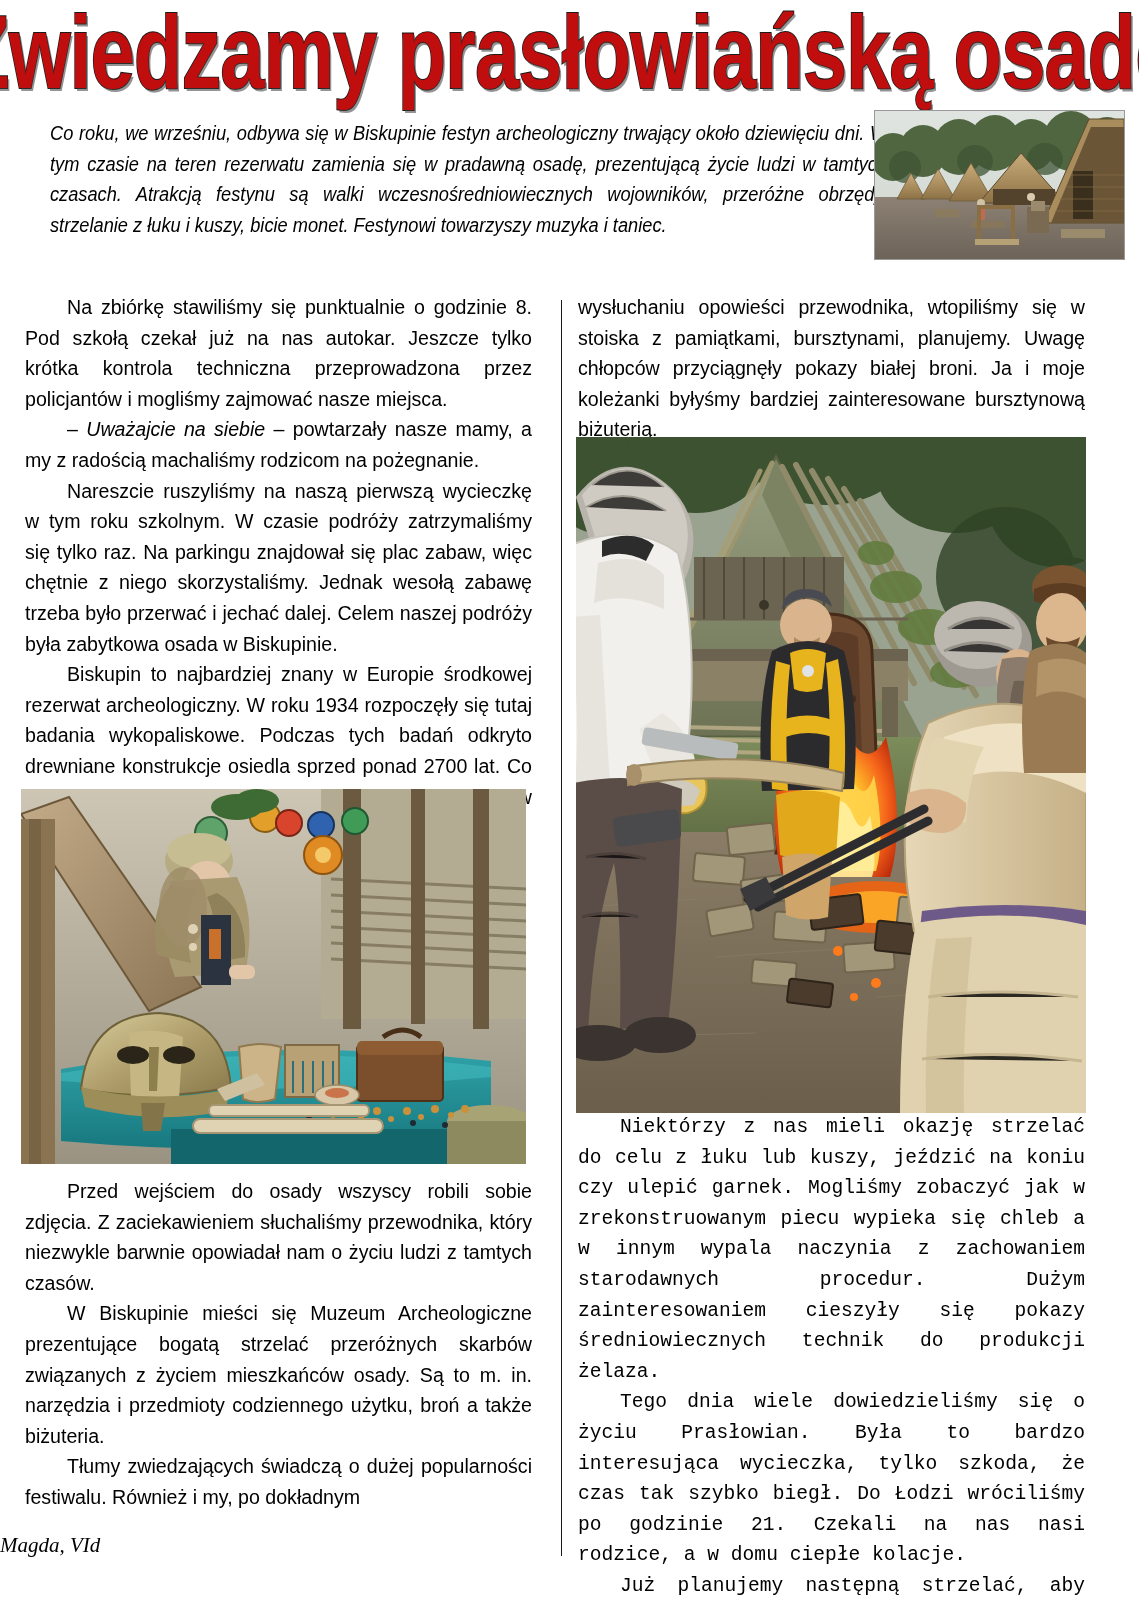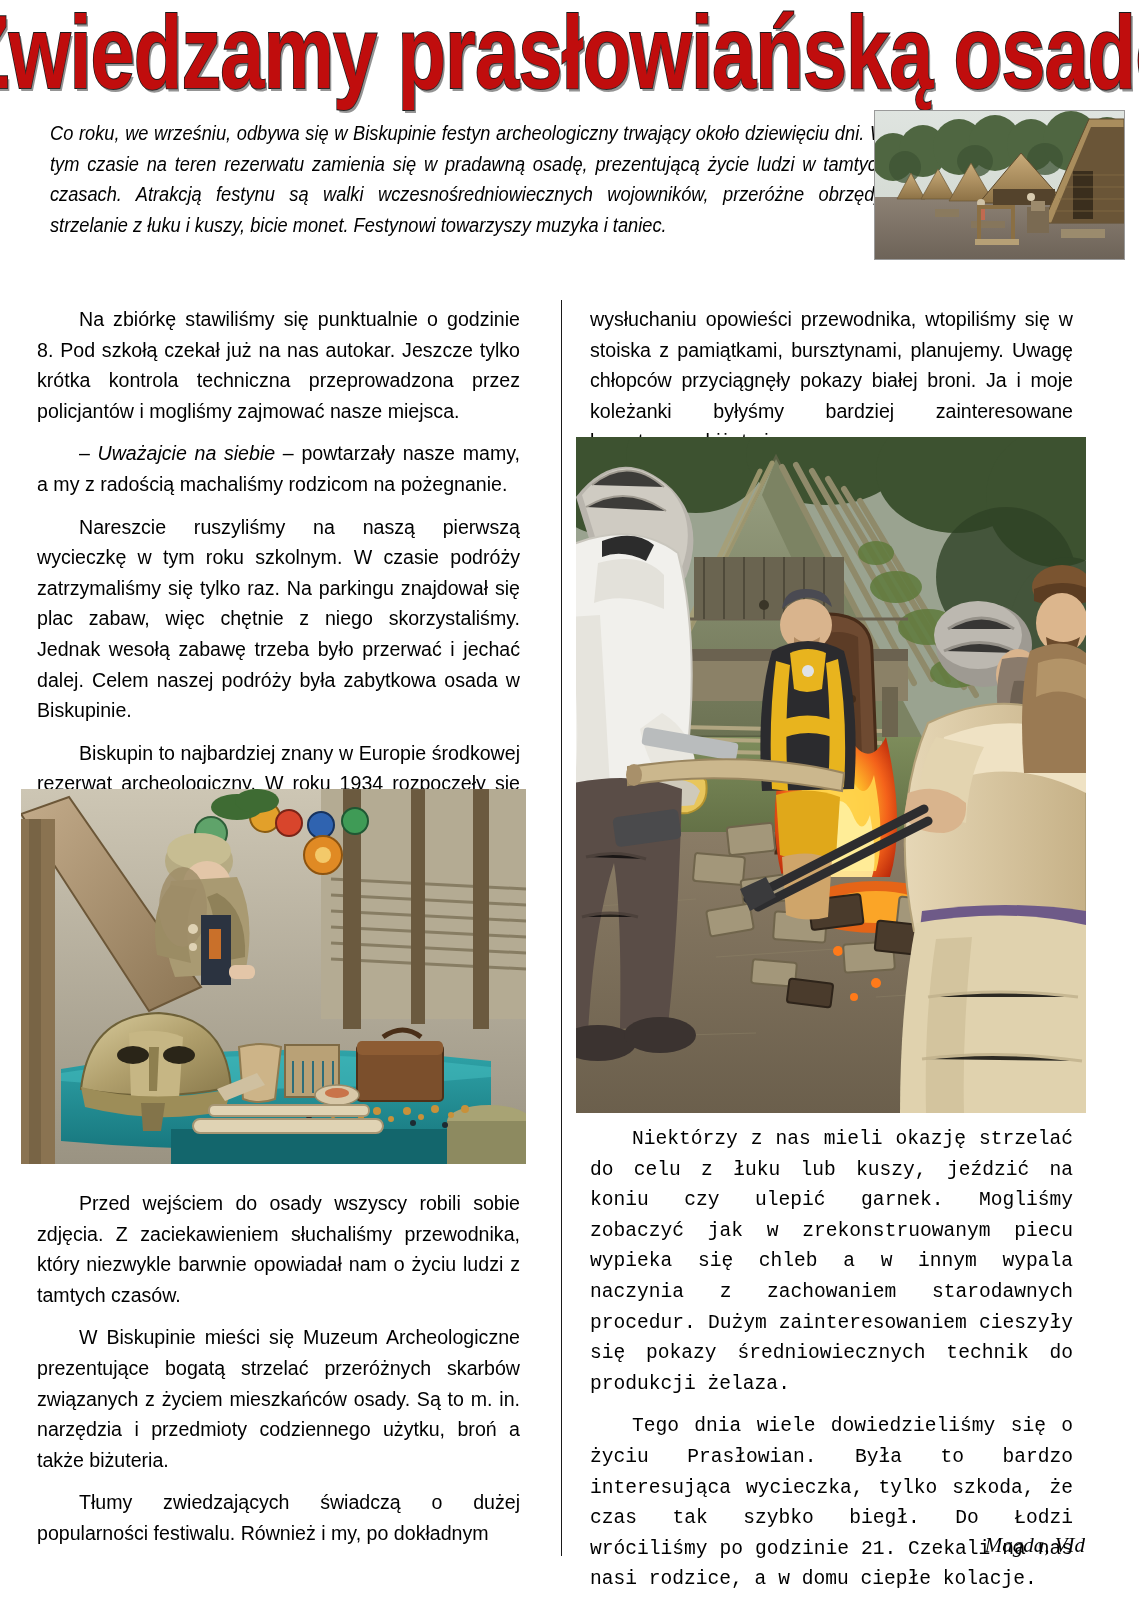--- a/index.html
+++ b/index.html
@@ -52,37 +52,36 @@
 
   
   .col{
     position:absolute;top:292px;
     font-size:19.6px;
     line-height:30.6px;
     text-align:justify;
   }
   .col-left{left:25px;width:507px;}
   .col-right{left:578px;width:507px;}
-  .col p{margin:12px;text-indent:42px;}
+  .col p{margin:0;text-indent:42px;}
   .col p.noind{text-indent:0;}
   .col i{font-style:italic;}
 
   .divider{
     position:absolute;left:561px;top:300px;width:0;height:1256px;
     border-left:1.6px solid #1a1a1a;
   }
 
   
   .photo{position:absolute;overflow:hidden;background:#cfcfcf;}
   .photo-left{left:21px;top:789px;width:505px;height:375px;}
   .photo-right{left:576px;top:437px;width:510px;height:676px;}
 
   .signature{
     position:absolute;left:0;top:1533px;width:1085px;
-    text-align:right;
     font-family:"Liberation Serif","DejaVu Serif",serif;
     font-style:italic;
     font-size:21px;
   }
 
   
   .ph-svg{display:block;width:100%;height:100%;}
 </style>
 </head>
 <body>

